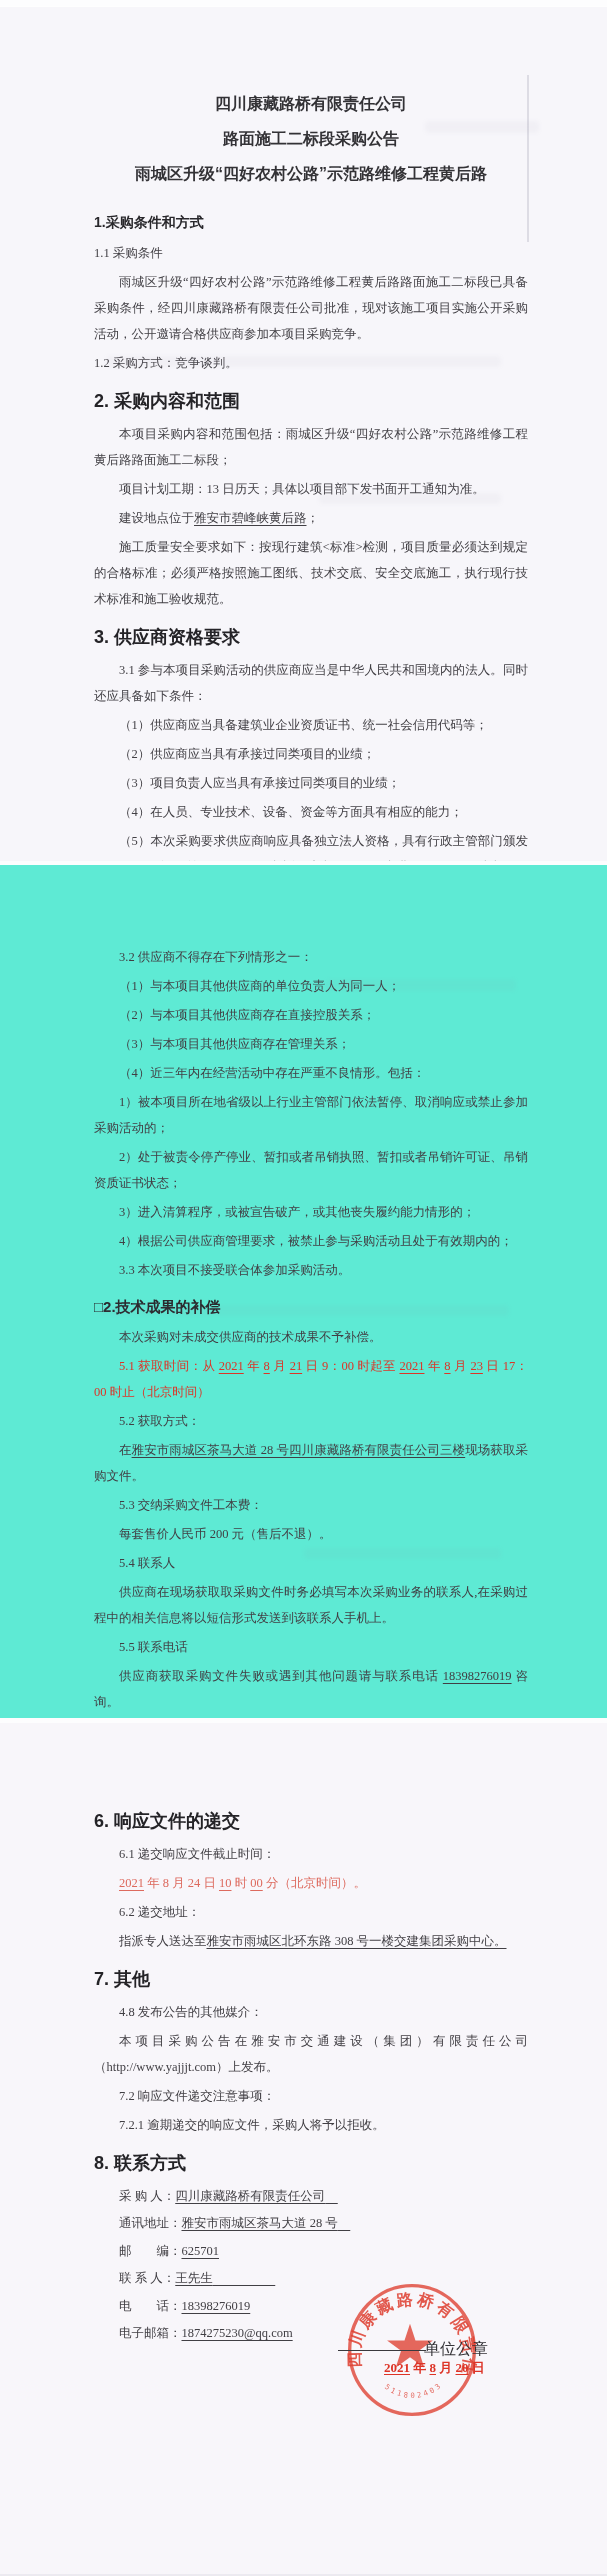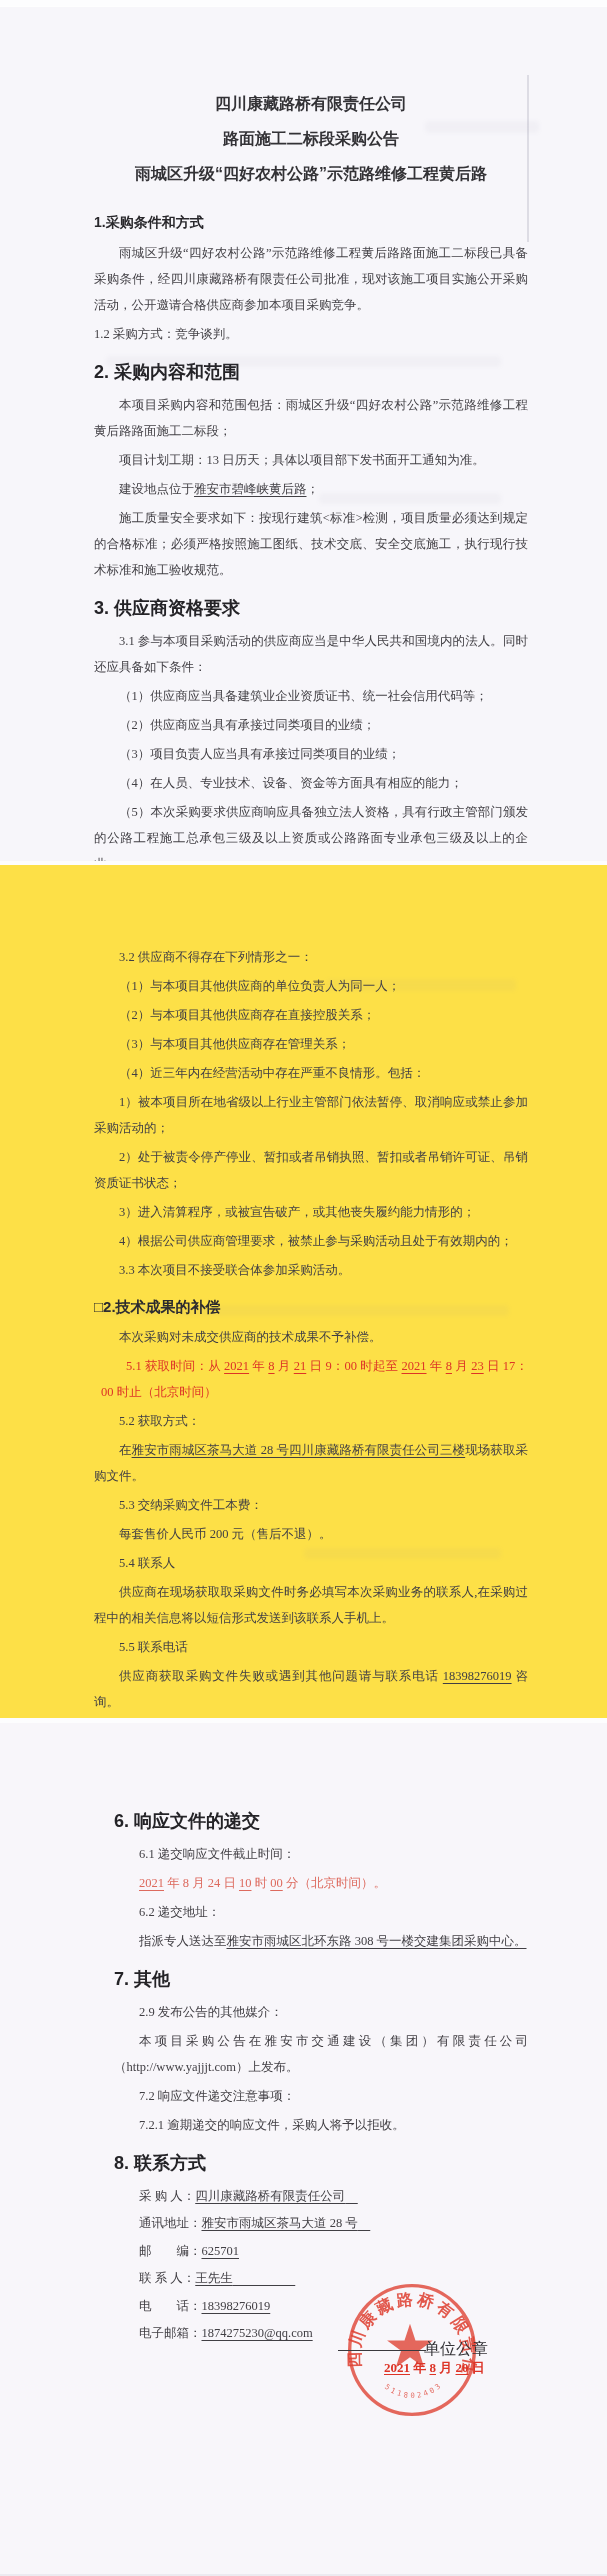--- a/index.html
+++ b/index.html
@@ -1,33 +1,33 @@
 <!DOCTYPE html>
 <html style="--red-strong: #dd3427; --red-soft: #dd6a5e; --seal-red: #df4335;font-size:12px"><head>
 <meta charset="utf-8">
 <style>
   html,body{margin:0;padding:0;background:#fdfdfe;}
   body{width:607px;height:2576px;position:relative;font-family:"Liberation Serif","DejaVu Serif",serif;}
   .page{position:absolute;left:0;width:607px;overflow:hidden;box-sizing:border-box;}
   .page-1{top:6px;height:855px;background:#f7f6fa;}
-  .page-2{top:865px;height:853px;background:#fde047;}
+  .page-2{top:865px;height:853px;background:#5eead4;}
   .page-3{top:1723px;height:853px;background:#f8f6fa;}
   .page-1{border-top:1.5px solid #fefefe;}
   .page-3{border-bottom:2.3px solid #eceaf0;}
   .content{position:relative;box-sizing:border-box;height:100%;}
   .page-1 .content{padding:79px 79px 0 94px;}
   .page-2 .content{padding:76px 79px 0 94px;}
-  .page-3 .content{padding:73px 79px 0 94px;margin-left:20px;}
+  .page-3 .content{padding:73px 79px 0 94px;}
   .blk{font-size:12.5px;line-height:26px;color:#413f44;margin:3px 0 0;text-align:justify;}
   .ind{text-indent:2em;}
   .title{font-family:"Liberation Sans","DejaVu Sans",sans-serif;font-weight:700;font-size:16px;line-height:35px;color:#333236;text-align:center;margin:0;text-indent:0;}
   .h-sm{font-family:"Liberation Sans","DejaVu Sans",sans-serif;font-weight:700;font-size:14px;line-height:23px;color:#29282c;margin:20px 0 6px;text-indent:0;}
   .h-md{font-family:"Liberation Sans","DejaVu Sans",sans-serif;font-weight:700;font-size:15px;line-height:26px;color:#29282c;margin:10.6px 0 4.6px;text-indent:0;}
   .h-lg{font-family:Liberation Sans, sans-serif;font-weight:700;font-size:18px;line-height:27px;color:#242327;margin:12px 0 6px;text-indent:0;}
-  .red1{color:var(--red-strong);margin-left:7px;}
+  .red1{color:var(--red-strong);}
   .red2{color:var(--red-soft);}
   .u{text-decoration:underline;text-underline-offset:3px;}
   .contact{line-height:26.6px;margin-top:0.8px;text-indent:2em;}
   
   .artifact-line{position:absolute;width:1.5px;background:#c9c6d2;opacity:.55;}
   .ghost{position:absolute;background:#8a86a0;opacity:.05;filter:blur(2.3px);border-radius:2.3px;}
   
   .seal-wrap{position:absolute;left:334px;top:551px;width:197px;height:220px;}
   .seal-svg{position:absolute;left:11.4px;top:9px;width:134px;height:134px;}
   .sign-line{position:absolute;left:3.8px;top:76px;width:88px;border-top:1.5px solid #3a393d;}
@@ -37,20 +37,21 @@
 </style>
 </head>
 <body>
 
 <div class="page page-1">
   <div class="content">
       <div class="title"><span>四川康藏路桥有限责任公司</span></div>
       <div class="title"><span>路面施工二标段采购公告</span></div>
       <div class="title"><span>雨城区升级“四好农村公路”示范路维修工程黄后路</span></div>
       <div class="h-sm"><span>1.采购条件和方式</span></div>
+      <div class="blk"><span>1.1 采购条件</span></div>
       <div class="blk ind"><span>雨城区升级“四好农村公路”示范路维修工程黄后路路面施工二标段已具备采购条件，经四川康藏路桥有限责任公司批准，现对该施工项目实施公开采购活动，公开邀请合格供应商参加本项目采购竞争。</span></div>
       <div class="blk"><span>1.2 采购方式：竞争谈判。</span></div>
       <div class="h-lg"><span>2. 采购内容和范围</span></div>
       <div class="blk ind"><span>本项目采购内容和范围包括：雨城区升级“四好农村公路”示范路维修工程黄后路路面施工二标段；</span></div>
       <div class="blk ind"><span>项目计划工期：13 日历天；具体以项目部下发书面开工通知为准。</span></div>
       <div class="blk ind"><span>建设地点位于</span><span class="u">雅安市碧峰峡黄后路</span><span>；</span></div>
       <div class="blk ind"><span>施工质量安全要求如下：按现行建筑&lt;标准&gt;检测，项目质量必须达到规定的合格标准；必须严格按照施工图纸、技术交底、安全交底施工，执行现行技术标准和施工验收规范。</span></div>
       <div class="h-lg"><span>3.  供应商资格要求</span></div>
       <div class="blk ind"><span>3.1 参与本项目采购活动的供应商应当是中华人民共和国境内的法人。同时还应具备如下条件：</span></div>
       <div class="blk ind"><span>（1）供应商应当具备建筑业企业资质证书、统一社会信用代码等；</span></div>
@@ -95,21 +96,21 @@
 </div>
 
 <div class="page page-3">
   <div class="content">
       <div class="h-lg"><span>6.  响应文件的递交</span></div>
       <div class="blk ind"><span>6.1 递交响应文件截止时间：</span></div>
       <div class="blk ind red2"><span class="u">2021</span><span> 年 8 月 24 日 </span><span class="u">10</span><span> 时 </span><span class="u">00</span><span> 分（北京时间）。</span></div>
       <div class="blk ind"><span>6.2 递交地址：</span></div>
       <div class="blk ind"><span>指派专人送达至</span><span class="u">雅安市雨城区北环东路 308 号一楼交建集团采购中心。</span></div>
       <div class="h-lg"><span>7.  其他</span></div>
-      <div class="blk ind"><span>2.9 发布公告的其他媒介：</span></div>
+      <div class="blk ind"><span>4.8 发布公告的其他媒介：</span></div>
       <div class="blk ind"><span>本项目采购公告在雅安市交通建设（集团）有限责任公司（http://www.yajjjt.com）上发布。</span></div>
       <div class="blk ind"><span>7.2 响应文件递交注意事项：</span></div>
       <div class="blk ind"><span>7.2.1 逾期递交的响应文件，采购人将予以拒收。</span></div>
       <div class="h-lg"><span>8.  联系方式</span></div>
       <div class="blk contact"><span>采 购 人：</span><span class="u">四川康藏路桥有限责任公司</span><span class="u">　</span></div>
       <div class="blk contact"><span>通讯地址：</span><span class="u">雅安市雨城区茶马大道 28 号</span><span class="u">　</span></div>
       <div class="blk contact"><span>邮　　编：</span><span class="u">625701</span></div>
       <div class="blk contact"><span>联 系 人：</span><span class="u">王先生</span><span class="u">　　　　　</span></div>
       <div class="blk contact"><span>电　　话：</span><span class="u">18398276019</span></div>
       <div class="blk contact"><span>电子邮箱：</span><span class="u">1874275230@qq.com</span></div>

